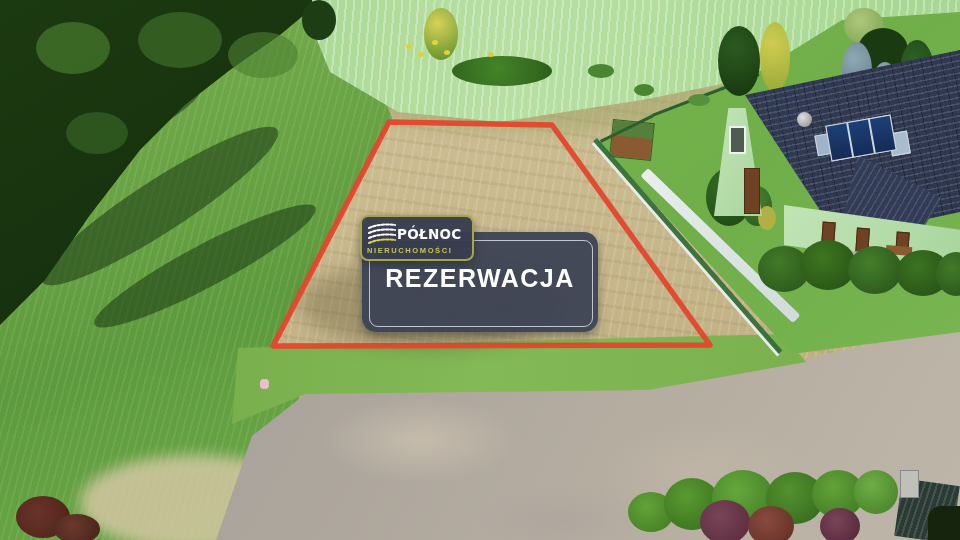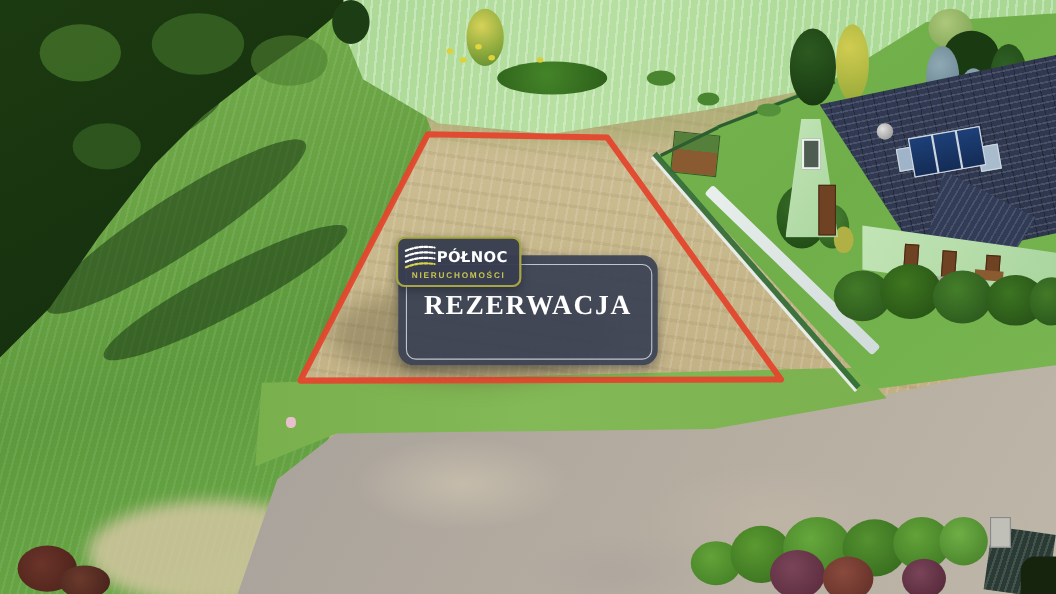--- a/index.html
+++ b/index.html
@@ -55,29 +55,29 @@
     background:
       repeating-linear-gradient(120deg,rgba(160,172,195,.2) 0 1.5px,transparent 1.5px 6px),
       linear-gradient(150deg,#3a4560,#2e3750);}
   .wall{background:linear-gradient(120deg,#c2e4b6,#a9d59e);}
   
   .badge-body{left:362px;top:232px;width:236px;height:100px;border-radius:14px;
     background:rgba(59,66,84,.94);box-shadow:0 4px 10px rgba(20,24,34,.4);}
   .badge-inner{left:369px;top:240px;width:222px;height:85px;border-radius:9px;
     border:1.5px solid rgba(206,212,221,.9);}
   .badge-label{left:362px;top:264px;width:236px;text-align:center;color:#fff;
-    font-weight:800;font-size:25px;letter-spacing:1.5px;font-family:Liberation Serif, serif;}
+    font-weight:800;font-size:25px;letter-spacing:1.5px;font-family:Liberation Sans, sans-serif;}
   .logo-plate{left:360px;top:215px;width:114px;height:46px;border-radius:8px;
     background:rgba(56,62,80,.97);border:2px solid #a8a644;box-sizing:border-box;
     display:flex;flex-direction:column;justify-content:center;padding:2px 5px;
     box-shadow:0 3px 8px rgba(20,24,34,.4);}
   .logo-row{display:flex;align-items:center;}
   .logo-name{color:#fff;font-weight:700;font-size:13.5px;letter-spacing:.3px;
     font-family:"DejaVu Sans","Liberation Sans",sans-serif;}
-  .logo-sub{color:#c9c452;font-size:7.5px;letter-spacing:1.6px;text-align:center;
+  .logo-sub{color:#c9c452;font-size:7.5px;letter-spacing:1.6px;
     width:100%;font-weight:700;}
   .window{background:#4e5c52;border:2px solid #eef2ee;}
   .doorb{background:#6e4223;border:1px solid #4a2c15;}
 </style>
 </head>
 <body>
 
 <div id="stage">
 
   <div class="abs meadow-base"></div>

